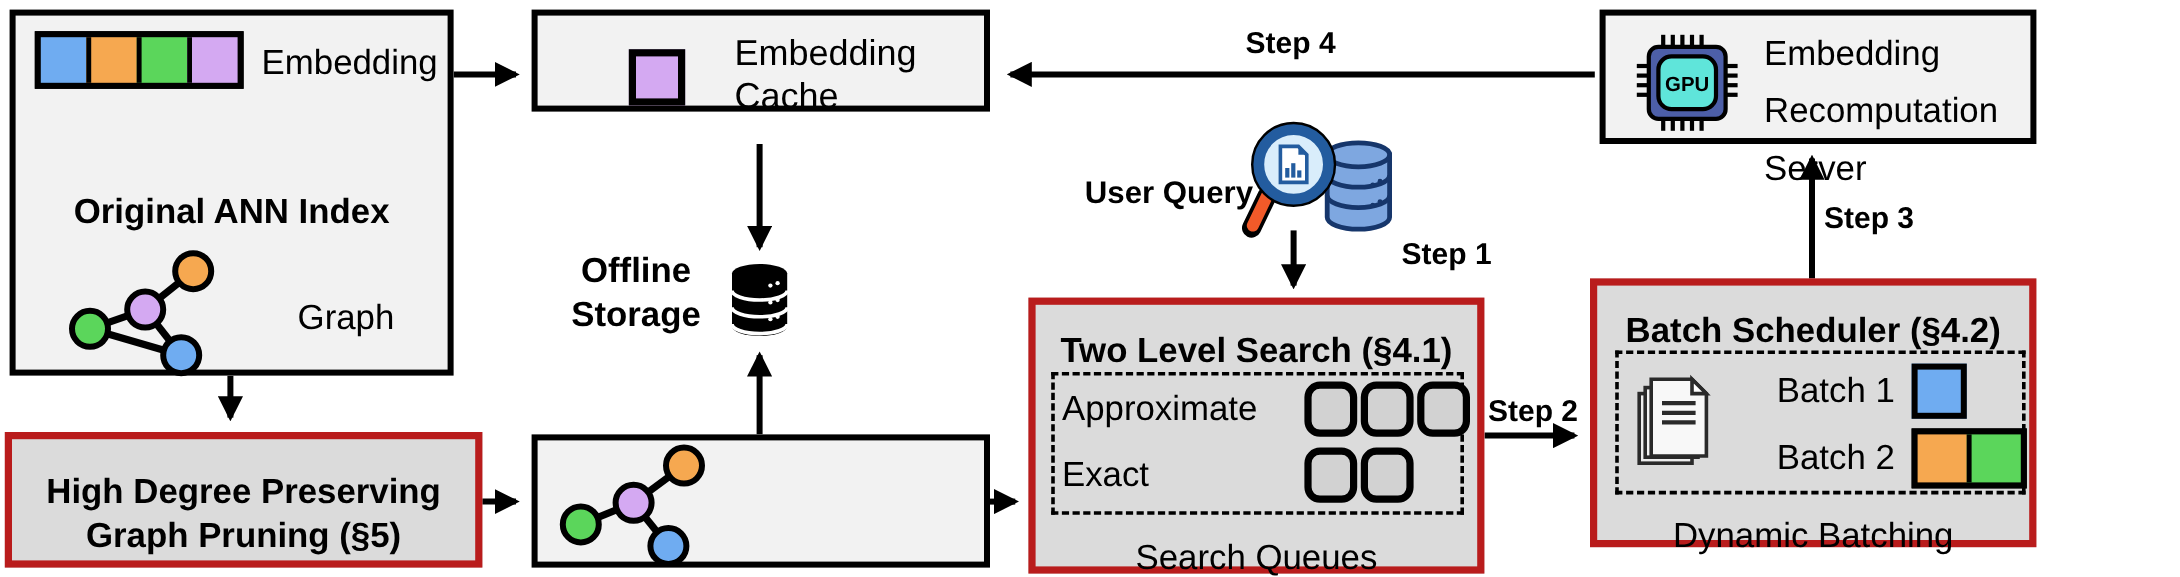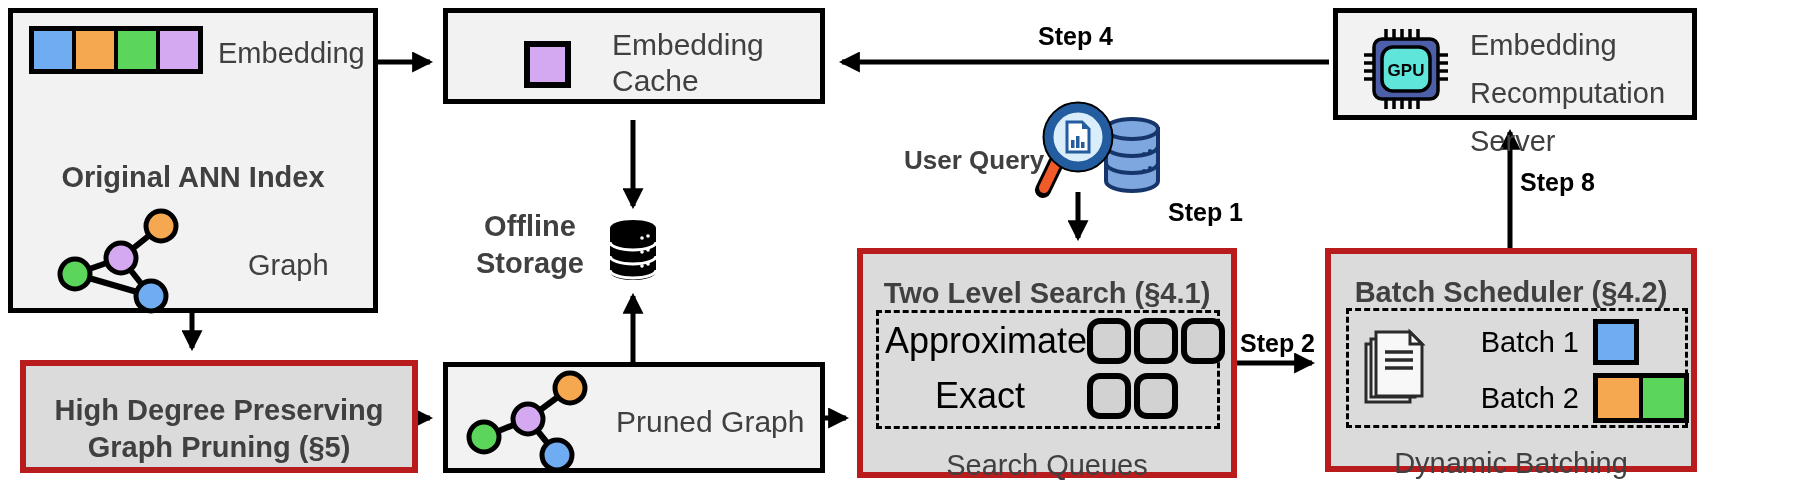--- a/index.html
+++ b/index.html
@@ -3,32 +3,32 @@
 <meta charset="utf-8">
 <style>
   html,body{margin:0;padding:0;background:#fff;}
   #canvas{
     position:relative;width:1817px;height:481px;background:#ffffff;
     font-family:"Liberation Sans", sans-serif;color:#000;overflow:hidden;
   }
   .box{position:absolute;box-sizing:border-box;}
   .light{background:var(--box-light);border:5px solid #000;}
   .dark{background:var(--box-dark);border:6px solid #b91c1c;}
-  .lbl{position:absolute;font-size:29px;color:#404040;white-space:nowrap;}
+  .lbl{position:absolute;font-size:29px;color:#000000;white-space:nowrap;}
   .lbl.b{font-weight:bold;}
   .step{position:absolute;font-size:25px;font-weight:bold;white-space:nowrap;}
   .ctr{left:0;right:0;text-align:center;white-space:normal;margin-top:13px;}
   #arrows{position:absolute;left:0;top:0;z-index:0;}
   .box{z-index:2;}
   .floating{z-index:3;}
   .dashed{position:absolute;border:3px dashed #000;box-sizing:border-box;}
   .qsq{width:44px;height:46px;border:6px solid #000;border-radius:13px;
        background:var(--queue-fill);box-sizing:border-box;}
   .qrow{position:absolute;display:flex;align-items:center;}
-  .qlabel{width:190px;text-align:center;font-size:36px;margin-right:12px;}
+  .qlabel{width:190px;text-align:left;font-size:29px;margin-right:12px;}
   .sqset{display:flex;gap:3px;}
   .vec{position:absolute;display:flex;border:5px solid #000;background:#000;}
   .vec div{width:38px;height:38px;}
   .vec div + div{border-left:4px solid #000;}
   .cacheSq{position:absolute;width:47px;height:47px;border:6px solid #000;
            background:var(--purple);box-sizing:border-box;}
   .batchSq1{width:46px;height:46px;border:5px solid #000;background:var(--blue);box-sizing:border-box;}
   .batchSq2{display:flex;border:5px solid #000;background:#000;}
   .batchSq2 div{width:41px;height:40px;}
   .batchSq2 div + div{border-left:4px solid #000;}
@@ -75,21 +75,21 @@
       <line x1="78" y1="62" x2="108" y2="100" stroke="#000" stroke-width="6"></line>
       <line x1="32" y1="78" x2="108" y2="100" stroke="#000" stroke-width="6"></line>
       <circle cx="118" cy="30" r="15" style="fill:var(--orange);" stroke="#000" stroke-width="5"></circle>
       <circle cx="78" cy="62" r="15" style="fill:var(--purple);" stroke="#000" stroke-width="5"></circle>
       <circle cx="32" cy="78" r="15" style="fill:var(--green);" stroke="#000" stroke-width="5"></circle>
       <circle cx="108" cy="100" r="15" style="fill:var(--blue);" stroke="#000" stroke-width="5"></circle>
     </svg>
     <div class="lbl" style="left:235px;top:236px;">Graph</div>
   </div>
 
-  <div class="box light" style="left:443px;top:8px;width:382px;height:96px;text-decoration:underline;">
+  <div class="box light" style="left:443px;top:8px;width:382px;height:85px;text-decoration:underline;">
     <div class="cacheSq" style="left:76px;top:28px;"></div>
     <div class="lbl multiline" style="left:164px;top:14px;width:205px;font-size:30px;">Embedding Cache</div>
   </div>
 
   <div class="box light" style="left:1333px;top:8px;width:364px;height:112px;">
     <svg style="position:absolute;left:22px;top:12px;" width="92" height="88" viewBox="0 0 92 88">
       <g stroke="#000" stroke-width="3.5">
         <line x1="26" y1="4" x2="26" y2="14"></line>
           <line x1="34" y1="4" x2="34" y2="14"></line>
         <line x1="42" y1="4" x2="42" y2="14"></line>
@@ -109,38 +109,37 @@
         <line x1="78" y1="46" x2="88" y2="46"></line>
           <line x1="78" y1="54" x2="88" y2="54"></line>
       </g>
       <rect x="14" y="14" width="64" height="60" rx="8" style="fill:var(--chip-body);" stroke="#000" stroke-width="3.5"></rect>
       <rect x="22" y="22" width="48" height="44" rx="11" style="fill:var(--chip-screen);" stroke="#000" stroke-width="3.5"></rect>
       <text x="46" y="51" text-anchor="middle" font-size="17" font-weight="bold" fill="#000">GPU</text>
     </svg>
     <div class="lbl multiline" style="left:132px;top:8px;width:215px;line-height:48px;">Embedding Recomputation Server</div>
   </div>
 
-  <div class="box dark" style="left:20px;top:360px;width:398px;height:113px;">
+  <div class="box dark" style="left:4px;top:360px;width:398px;height:113px;">
     <div class="lbl b ctr" style="top:13px;line-height:37px;">
       <div>High Degree Preserving</div>
       <div>Graph Pruning (§5)</div>
     </div>
   </div>
 
   <div class="box light" style="left:443px;top:362px;width:382px;height:111px;">
     <svg style="position:absolute;left:15px;top:3px;" width="150" height="105" viewBox="0 0 150 105">
       <line x1="107" y1="18" x2="65" y2="49" stroke="#000" stroke-width="6"></line>
       <line x1="65" y1="49" x2="21" y2="67" stroke="#000" stroke-width="6"></line>
       <line x1="65" y1="49" x2="94" y2="85" stroke="#000" stroke-width="6"></line>
       <circle cx="107" cy="18" r="15" style="fill:var(--orange);" stroke="#000" stroke-width="5"></circle>
       <circle cx="65" cy="49" r="15" style="fill:var(--purple);" stroke="#000" stroke-width="5"></circle>
       <circle cx="21" cy="67" r="15" style="fill:var(--green);" stroke="#000" stroke-width="5"></circle>
       <circle cx="94" cy="85" r="15" style="fill:var(--blue);" stroke="#000" stroke-width="5"></circle>
     </svg>
-    <div class="lbl" style="left:168px;top:38px;font-size:30px;">Pruned Graph</div>
   </div>
 
   <div class="box dark" style="left:857px;top:248px;width:380px;height:230px;">
     <div class="lbl b ctr" style="top:10px;">Two Level Search (§4.1)</div>
     <div class="dashed" style="left:13px;top:56px;width:344px;height:119px;">
       <div class="qrow" style="left:6px;top:5px;">
         <div class="qlabel">Approximate</div>
         <div class="sqset">
           <div class="qsq"></div>
           <div class="qsq"></div>
@@ -151,21 +150,21 @@
         <div class="qlabel">Exact</div>
         <div class="sqset">
           <div class="qsq"></div>
           <div class="qsq"></div>
         </div>
       </div>
     </div>
     <div class="lbl ctr" style="top:182px;">Search Queues</div>
   </div>
 
-  <div class="box dark" style="left:1325px;top:248px;width:372px;height:224px;">
+  <div class="box dark" style="left:1325px;top:232px;width:372px;height:224px;">
     <div class="lbl b ctr" style="top:9px;">Batch Scheduler (§4.2)</div>
     <div class="dashed" style="left:15px;top:54px;width:342px;height:120px;">
       <svg style="position:absolute;left:11px;top:15px;" width="76" height="86" viewBox="0 0 76 86">
         <rect x="6" y="18" width="44" height="58" fill="#EDEDED" style="stroke:var(--doc_outline);" stroke-width="3"></rect>
         <rect x="11" y="13" width="44" height="58" fill="#F3F3F3" style="stroke:var(--doc_outline);" stroke-width="3"></rect>
         <path d="M16 6 h34 l12 12 v52 h-46 z" fill="#F8F8F8" style="stroke:var(--doc_outline);" stroke-width="3"></path>
         <path d="M50 6 v12 h12 z" fill="#fff" style="stroke:var(--doc_outline);" stroke-width="3"></path>
         <line x1="25" y1="26" x2="53" y2="26" style="stroke:var(--doc_outline);" stroke-width="3.5"></line>
         <line x1="25" y1="34" x2="53" y2="34" style="stroke:var(--doc_outline);" stroke-width="3.5"></line>
         <line x1="25" y1="42" x2="53" y2="42" style="stroke:var(--doc_outline);" stroke-width="3.5"></line>
@@ -227,16 +226,16 @@
       <path d="M27 25 h15 l7 7 v23 h-22 z" fill="#fff" style="stroke:var(--magnifier_rim);" stroke-width="3"></path>
       <path d="M42 25 v7 h7 z" style="fill:var(--magnifier_rim);"></path>
       <rect x="31" y="43" width="3.5" height="8" style="fill:var(--magnifier_rim);"></rect>
       <rect x="36" y="39" width="3.5" height="12" style="fill:var(--magnifier_rim);"></rect>
       <rect x="41" y="45" width="3.5" height="6" style="fill:var(--magnifier_rim);"></rect>
     </g>
   </svg>
 
   <div class="step" style="left:1168px;top:198px;">Step 1</div>
   <div class="step" style="left:1240px;top:329px;">Step 2</div>
-  <div class="step" style="left:1520px;top:168px;">Step 8</div>
+  <div class="step" style="left:1520px;top:168px;">Step 3</div>
   <div class="step" style="left:1038px;top:22px;">Step 4</div>
 
 </div>
 
 </body></html>

